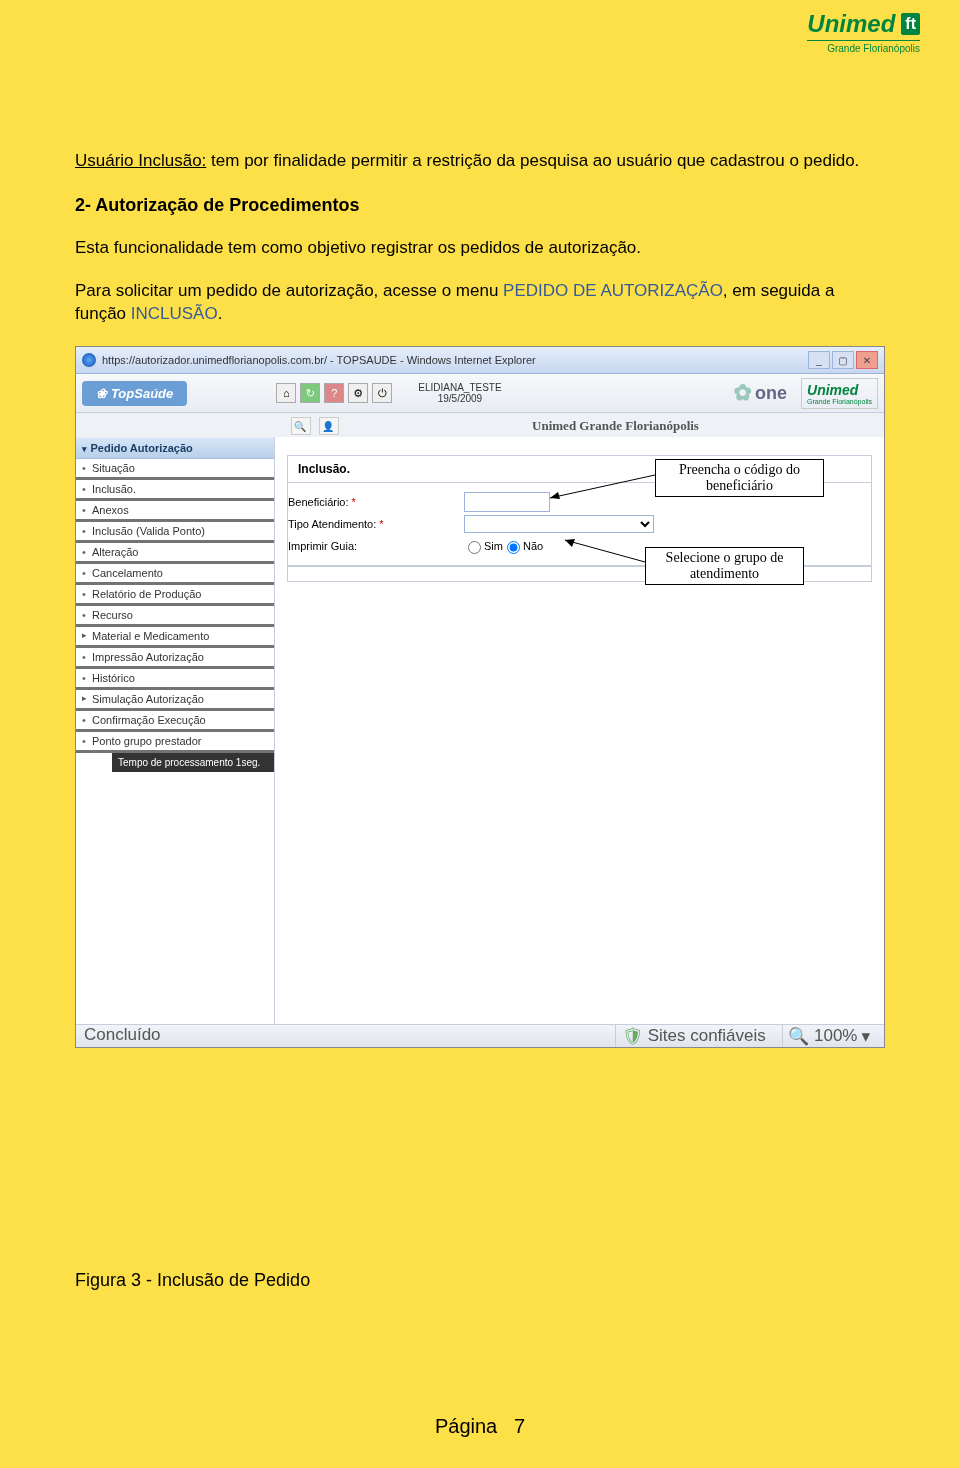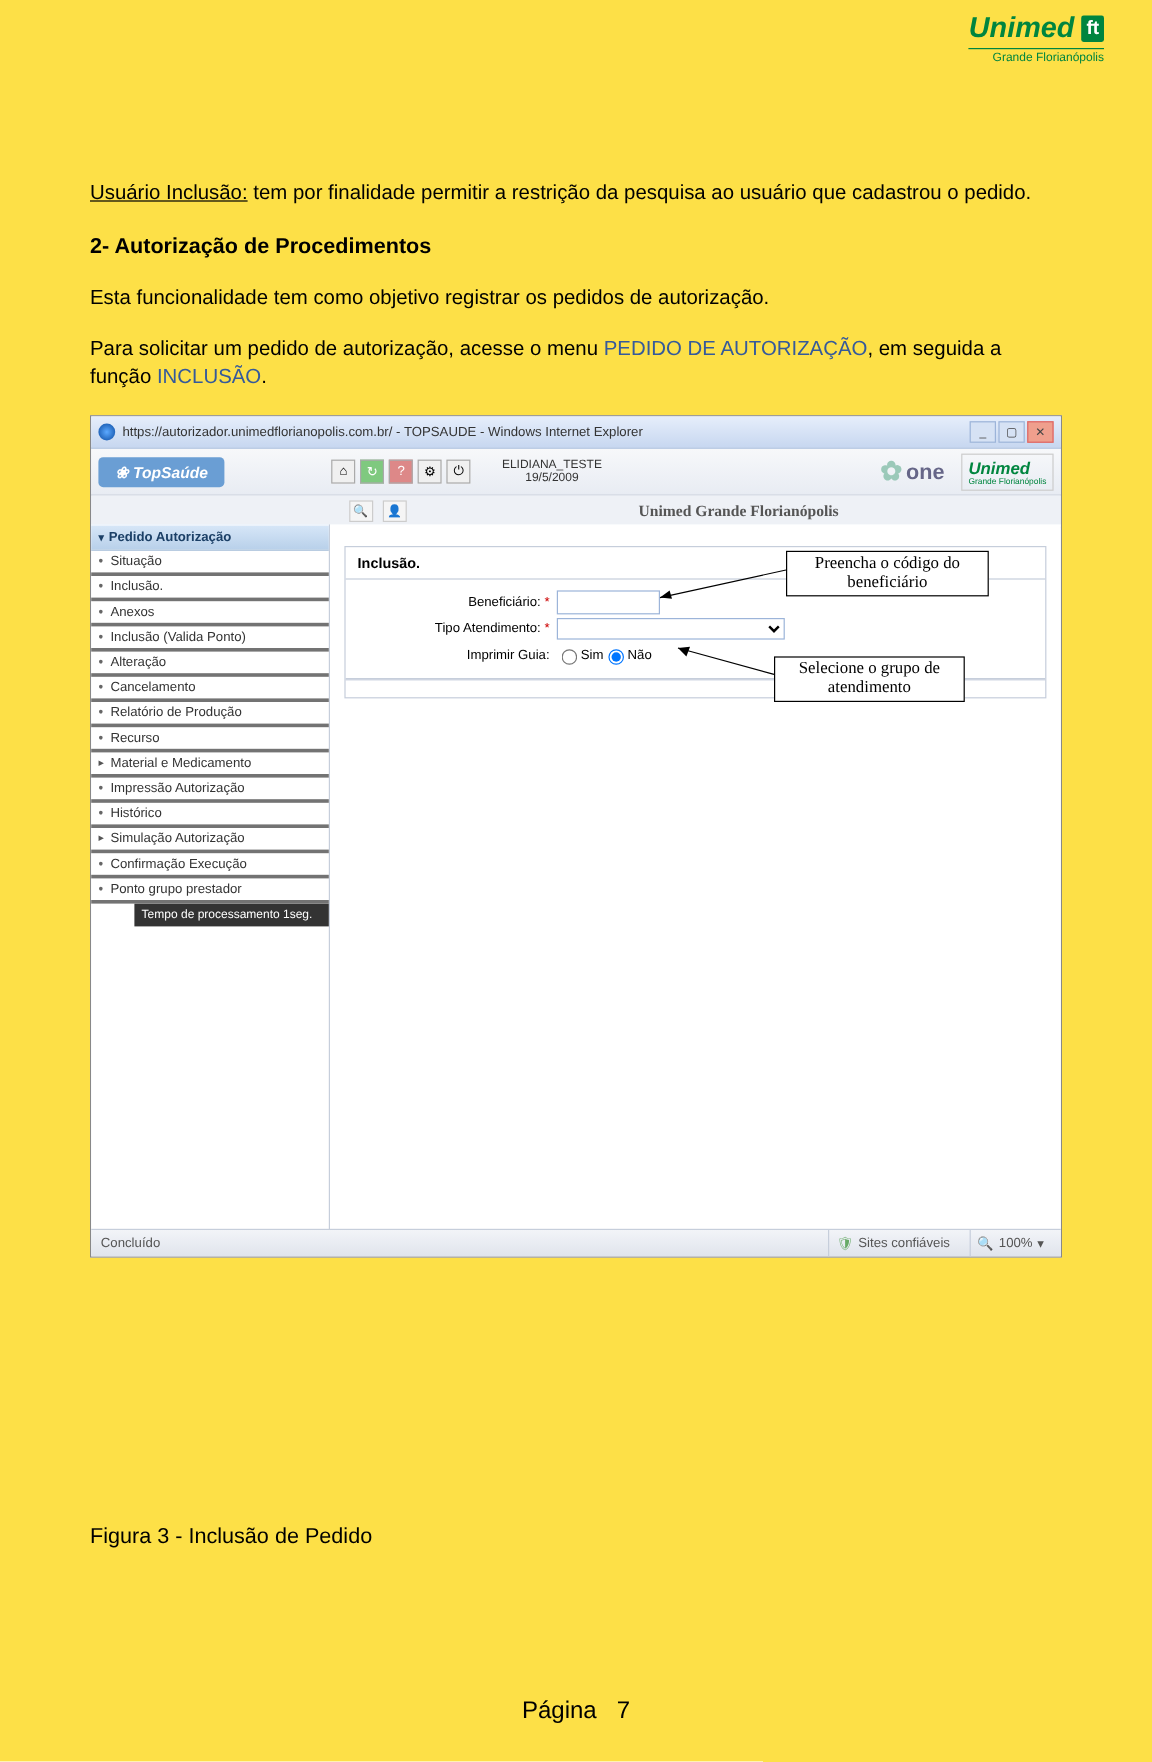--- a/index.html
+++ b/index.html
@@ -43,28 +43,28 @@
   .sidebar .sec::before{content:"▾";margin-right:4px;font-size:9px;}
   .sidebar .item,.sidebar .itemb{padding:3px 6px 3px 16px;border-bottom:3px solid #737373;color:#333;position:relative;}
   .sidebar .item::before{content:"•";position:absolute;left:6px;color:#666;}
   .sidebar .itemb::before{content:"▸";position:absolute;left:6px;color:#555;font-size:9px;}
   .sidebar .footer-note{padding:4px 6px;background:#333;color:#fff;font-size:10px;margin-left:36px;}
   .main{flex:1;position:relative;background:#fff;}
   .panel{margin:18px 12px 0;border:1px solid #c6cedb;}
   .panel .ph{padding:6px 10px;font-weight:bold;font-size:12px;border-bottom:1px solid #c6cedb;}
   .panel .pbdy{padding:8px 0 8px 0;border-bottom:1px solid #c6cedb;}
   .frow{display:flex;align-items:center;height:22px;font-size:11px;}
-  .frow .lbl{width:170px;text-align:right;padding-right:6px;}
+  .frow .lbl{width:170px;text-align:left;padding-right:6px;}
   .frow .req{color:#c00;}
   .frow input[type=text]{height:16px;border:1px solid #9cb4d9;background:#fff;}
   .frow select{height:18px;border:1px solid #9cb4d9;background:#fff;font-size:11px;}
   .frow .rad{margin-left:4px;}
   .panel .pft{height:14px;border-top:1px solid #c6cedb;}
   .callout{position:absolute;font-family:"Times New Roman",serif;font-size:14px;text-align:center;border:1px solid #000;background:#fff;padding:2px 6px;line-height:1.15;}
-  .statusbar{position:absolute;bottom:0;left:0;right:0;height:22px;background:linear-gradient(#f2f4f8,#e0e4ec);border-top:1px solid #c6cedb;display:flex;align-items:center;font-size:11px;color:#555;padding:0 8px;gap:10px;}
+  .statusbar{position:absolute;bottom:0;left:0;right:0;height:22px;background:linear-gradient(#f2f4f8,#e0e4ec);border-top:1px solid #c6cedb;display:flex;font-size:17px;color:#555;padding:0 8px;gap:10px;}
   .statusbar .seg{display:flex;align-items:center;gap:4px;padding:0 6px;border-left:1px solid #c6cedb;height:100%;}
   .statusbar .fill{flex:1;}
   .figure-caption{position:absolute;top:1270px;left:75px;font-weight:normal;font-size:18px;text-align:right;}
   .page-num{position:absolute;bottom:30px;left:0;right:0;text-align:center;font-size:20px;}
 </style>
 </head>
 <body>
 
 <div class="page">
 

